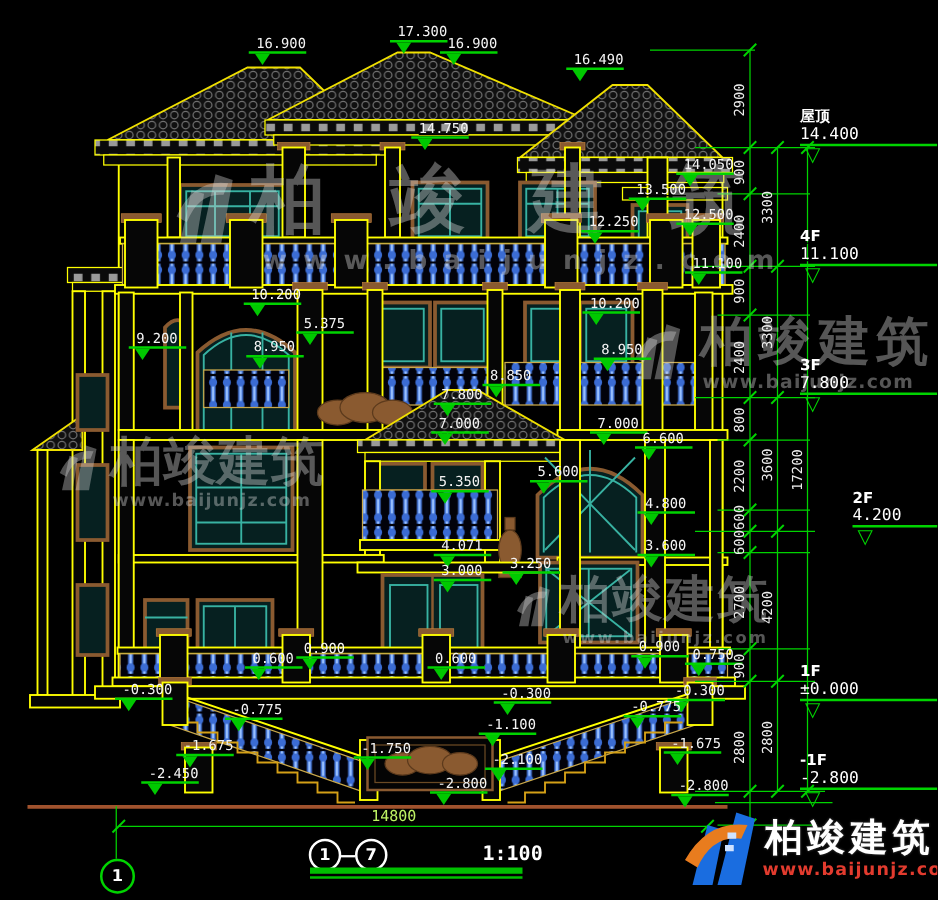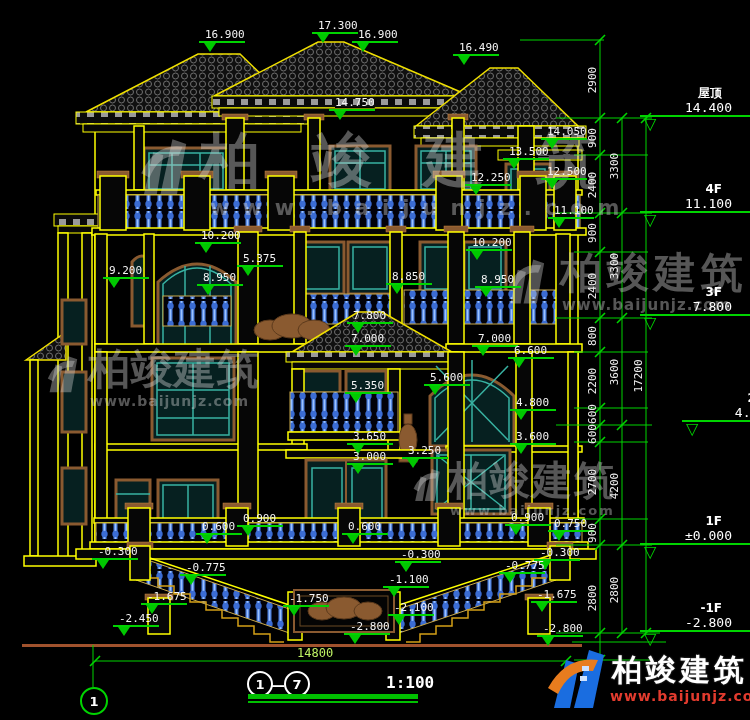--- a/index.html
+++ b/index.html
@@ -7,21 +7,21 @@
          font-family:"DejaVu Sans",sans-serif;}
   svg{position:absolute;left:0;top:0;}
   
   .marker{position:absolute;z-index:40;}
   .marker .mt{display:block;color:#f4f4f4;font:11px "DejaVu Sans Mono",monospace;
               line-height:11px;margin:0 0 1px 6px;white-space:nowrap;}
   .marker .ml{height:2px;background:#00d400;width:46px;}
   .marker .tr{width:0;height:0;border-left:6px solid transparent;border-right:6px solid transparent;
               border-top:9px solid #00c800;margin-left:5px;}
   
-  .flv{position:absolute;left:640px;width:110px;z-index:40;text-align:right;}
+  .flv{position:absolute;left:640px;width:110px;z-index:40;}
   .flv .n{display:block;color:#fff;font:bold 12px "DejaVu Sans",sans-serif;line-height:14px;padding-right:28px;}
   .flv .v{display:block;color:#fff;font:13px "DejaVu Sans Mono",monospace;line-height:15px;padding-right:18px;}
   .flv .ln{height:2px;background:#00d400;}
   .flv .tr{position:absolute;left:4px;bottom:-15px;color:#00d400;font-size:16px;line-height:16px;}
   
   .vd{position:absolute;color:#ececec;font:11px "DejaVu Sans Mono",monospace;white-space:nowrap;
       transform:translate(-50%,-50%) rotate(-90deg);z-index:40;}
   
   .wm{position:absolute;color:rgba(214,214,214,.40);font-weight:700;line-height:1;white-space:nowrap;z-index:30;}
   .wmsvg{position:absolute;color:rgba(214,214,214,.38);z-index:30;}
@@ -450,21 +450,21 @@
     <div class="marker" style="left: 103px; top: 265px;">
       <span class="mt">9.200</span>
       <div class="ml"></div>
       <div class="tr"></div>
     </div>
     <div class="marker" style="left: 197px; top: 272px;">
       <span class="mt">8.950</span>
       <div class="ml"></div>
       <div class="tr"></div>
     </div>
-    <div class="marker" style="left: 347px; top: 271px; padding-left: 39px;">
+    <div class="marker" style="left: 347px; top: 295px; padding-left: 39px;">
       <span class="mt">8.850</span>
       <div class="ml"></div>
       <div class="tr"></div>
     </div>
     <div class="marker" style="left: 475px; top: 274px;">
       <span class="mt">8.950</span>
       <div class="ml"></div>
       <div class="tr"></div>
     </div>
     <div class="marker" style="left: 347px; top: 310px;">
@@ -496,21 +496,21 @@
       <span class="mt">5.600</span>
       <div class="ml"></div>
       <div class="tr"></div>
     </div>
     <div class="marker" style="left: 510px; top: 397px;">
       <span class="mt">4.800</span>
       <div class="ml"></div>
       <div class="tr"></div>
     </div>
     <div class="marker" style="left: 347px; top: 431px;">
-      <span class="mt">3.650</span>
+      <span class="mt">4.071</span>
       <div class="ml"></div>
       <div class="tr"></div>
     </div>
     <div class="marker" style="left: 510px; top: 431px;">
       <span class="mt">3.600</span>
       <div class="ml"></div>
       <div class="tr"></div>
     </div>
     <div class="marker" style="left: 402px; top: 445px;">
       <span class="mt">3.250</span>
@@ -629,21 +629,21 @@
       <span class="v">7.800</span>
       <div class="ln"></div>
       <span class="tr">▽</span>
     </div>
     <div class="flv" style="top: 391px; margin-left: 42px;">
       <span class="n">2F</span>
       <span class="v">4.200</span>
       <div class="ln"></div>
       <span class="tr">▽</span>
     </div>
-    <div class="flv" style="top: 514px;">
+    <div class="flv" style="top: 530px;">
       <span class="n">1F</span>
       <span class="v">±0.000</span>
       <div class="ln"></div>
       <span class="tr">▽</span>
     </div>
     <div class="flv" style="top: 601px;">
       <span class="n">-1F</span>
       <span class="v">-2.800</span>
       <div class="ln"></div>
       <span class="tr">▽</span>

